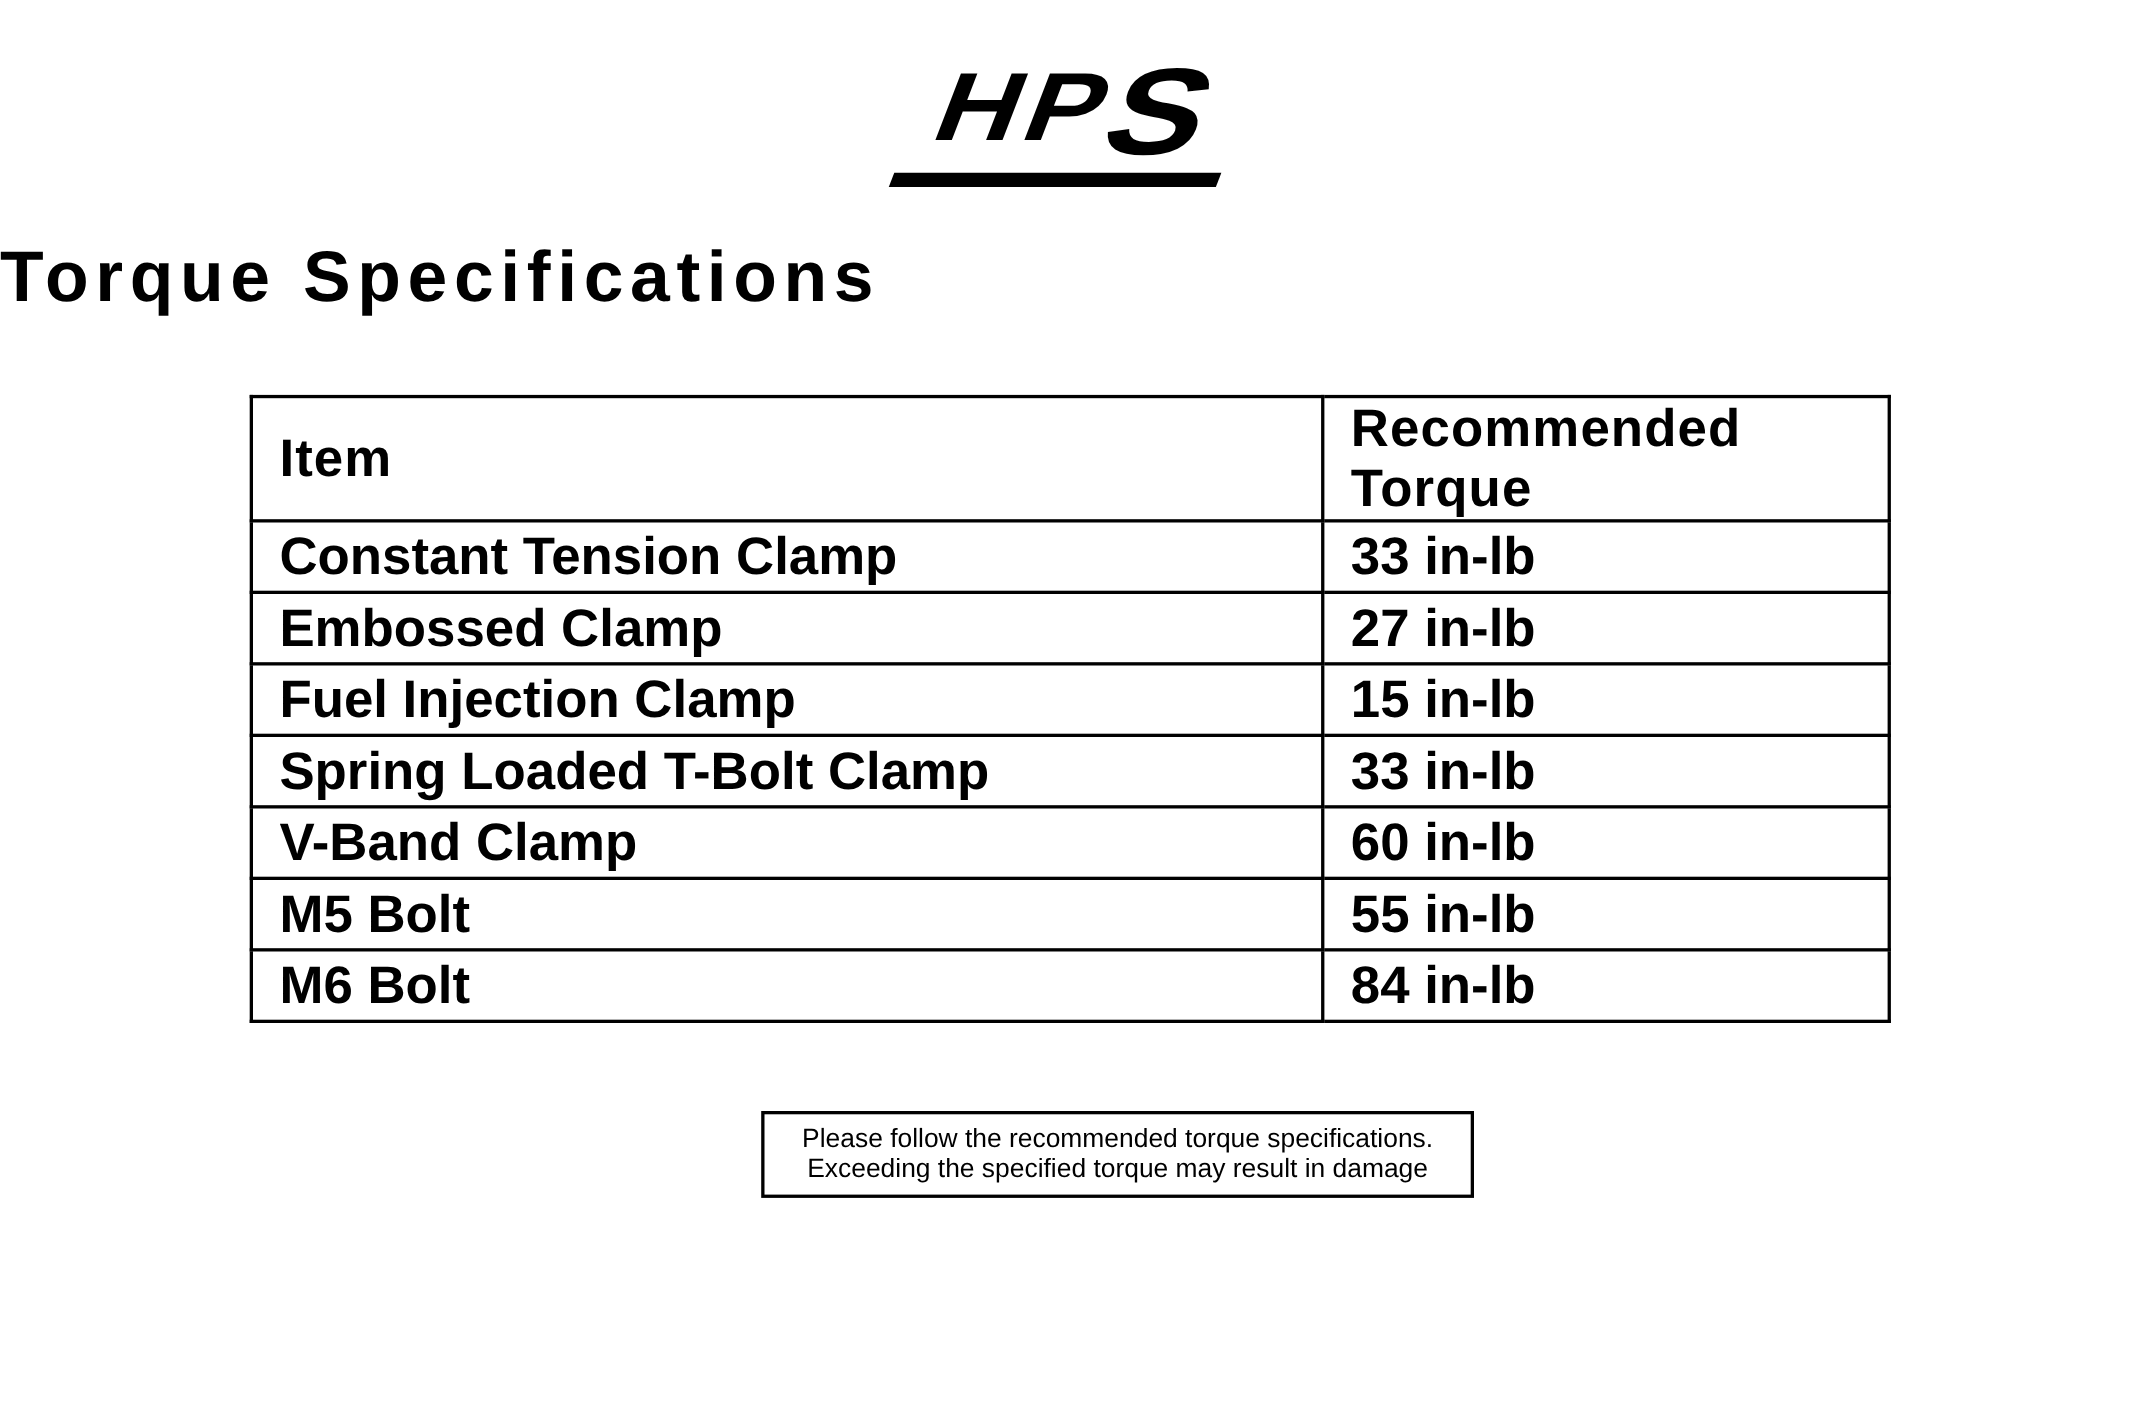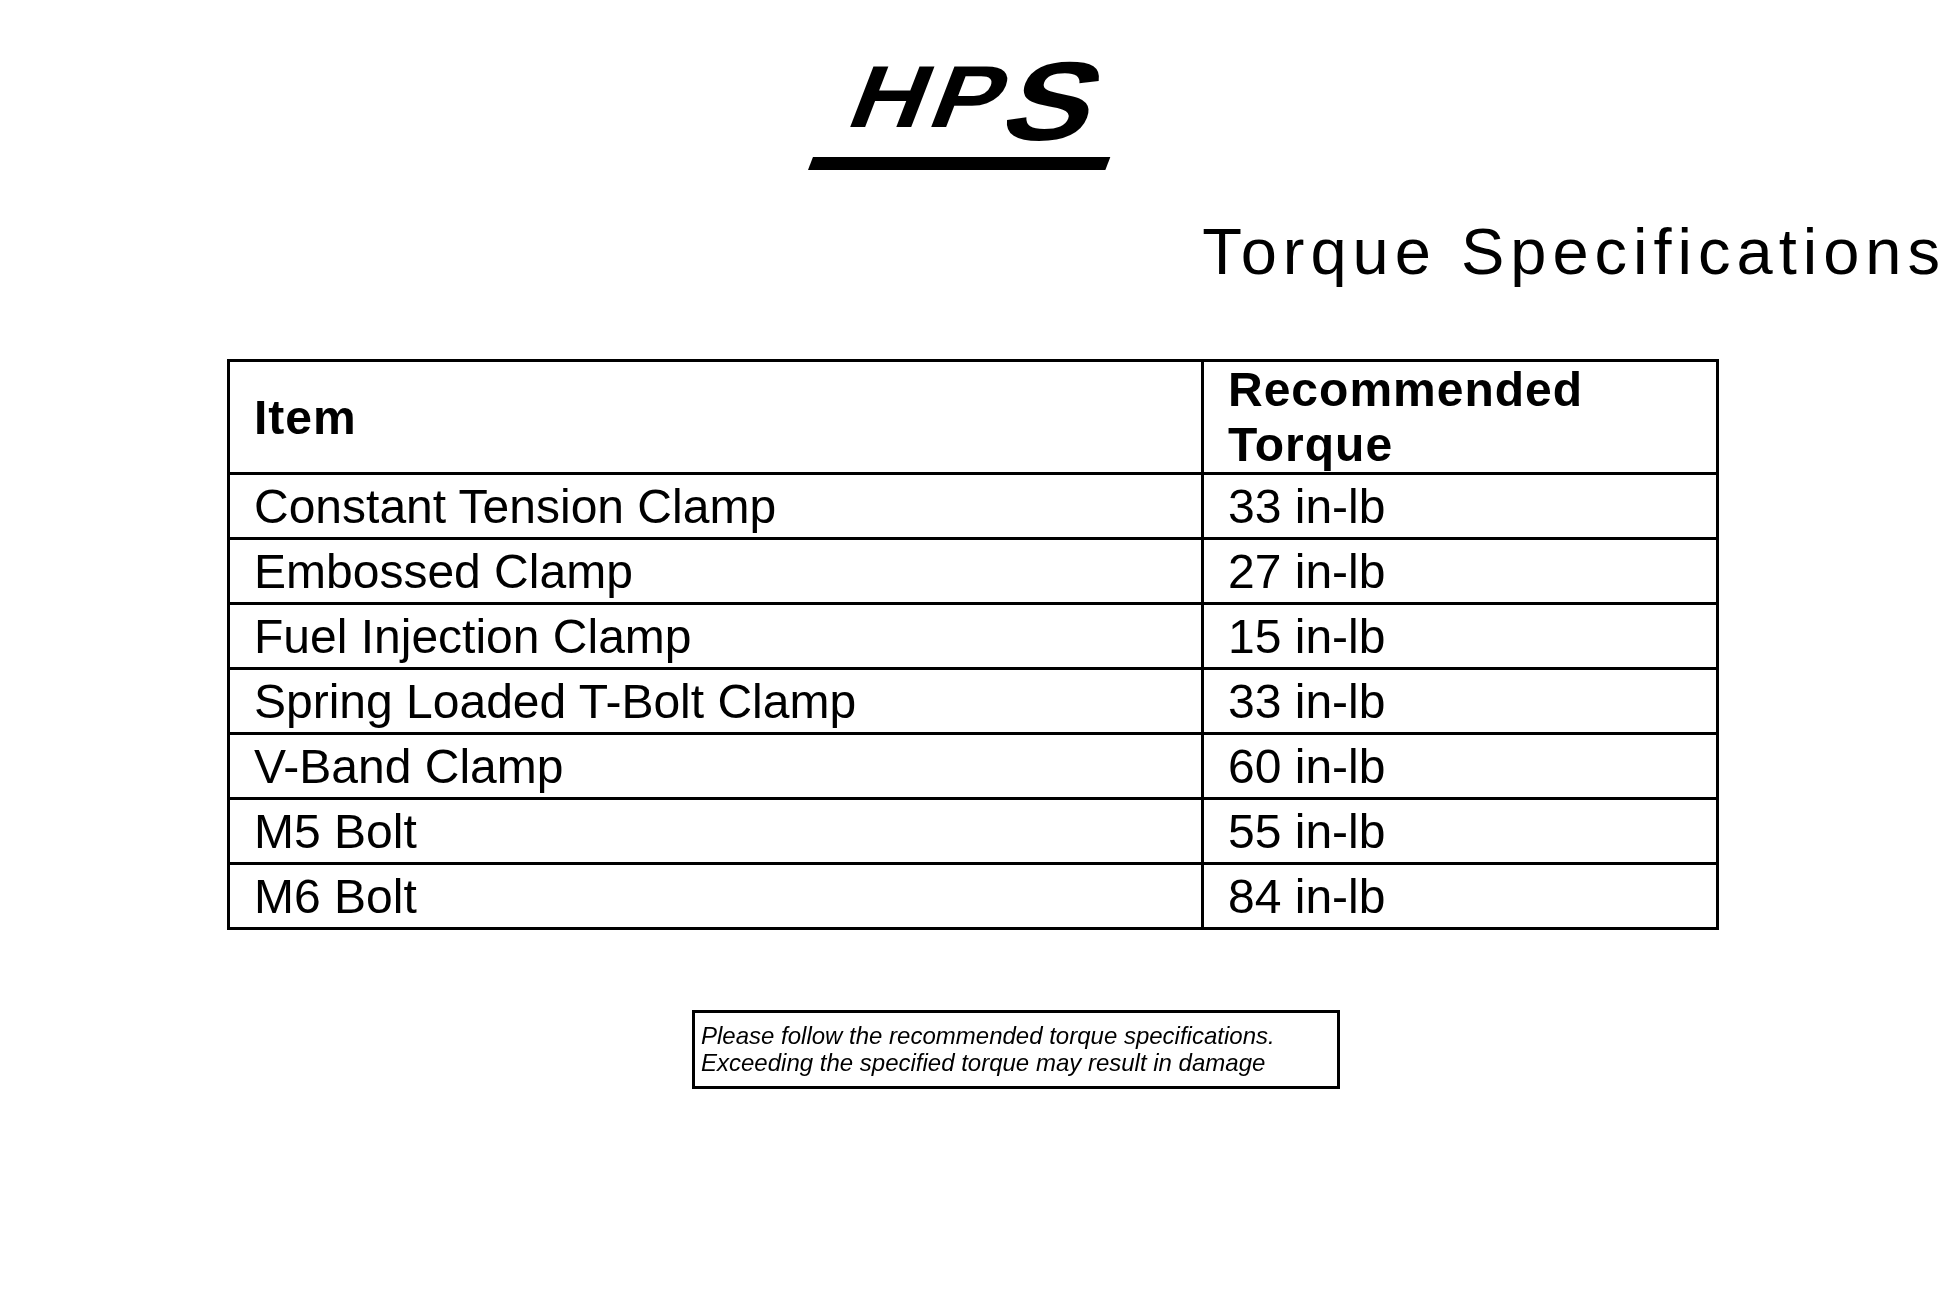--- a/index.html
+++ b/index.html
@@ -41,23 +41,23 @@
     left: -16px;
     bottom: 2px;
     width: 252px;
     height: 13px;
     background: #000000;
   }
 
   
   .page-title {
     margin-top: 42px;
-    text-align: right;
+    text-align: left;
     font-size: 65px;
-    font-weight: 400;
+    font-weight: 700;
     letter-spacing: 6px;
   }
 
   
   table.spec-table {
     margin: 70px auto 0 auto;
     width: 1489px;
     border-collapse: collapse;
     table-layout: fixed;
   }
@@ -69,30 +69,30 @@
     vertical-align: middle;
     padding-left: 24px;
     font-size: 48px;
     background: #ffffff;
   }
   .spec-table th {
     height: 60px;
     font-weight: bold;
     letter-spacing: 1px;
   }
-  .spec-table td { height: 65px; font-weight: 400; }
+  .spec-table td { height: 65px; font-weight: 700; }
 
   
   .note-box {
     width: 648px;
     margin: 80px auto 0 auto;
     transform: translateX(43px);
     border: 3px solid #000000;
     padding: 9px 6px 10px 6px;
-    font-style: italic;
+    text-align: center;
   }
   .note-line {
     font-size: 24px;
     line-height: 27px;
     white-space: nowrap;
   }
 </style>
 </head>
 <body>
 

